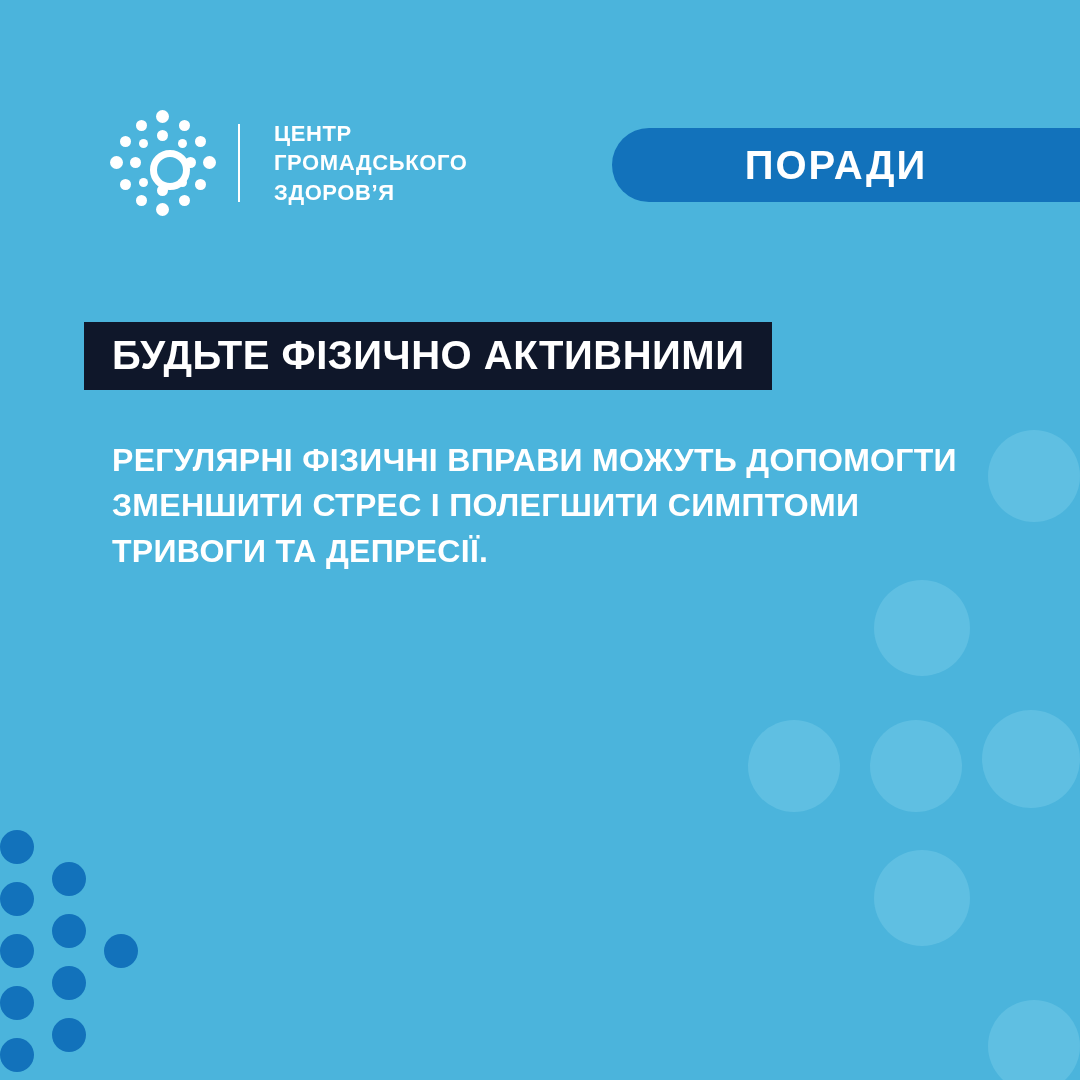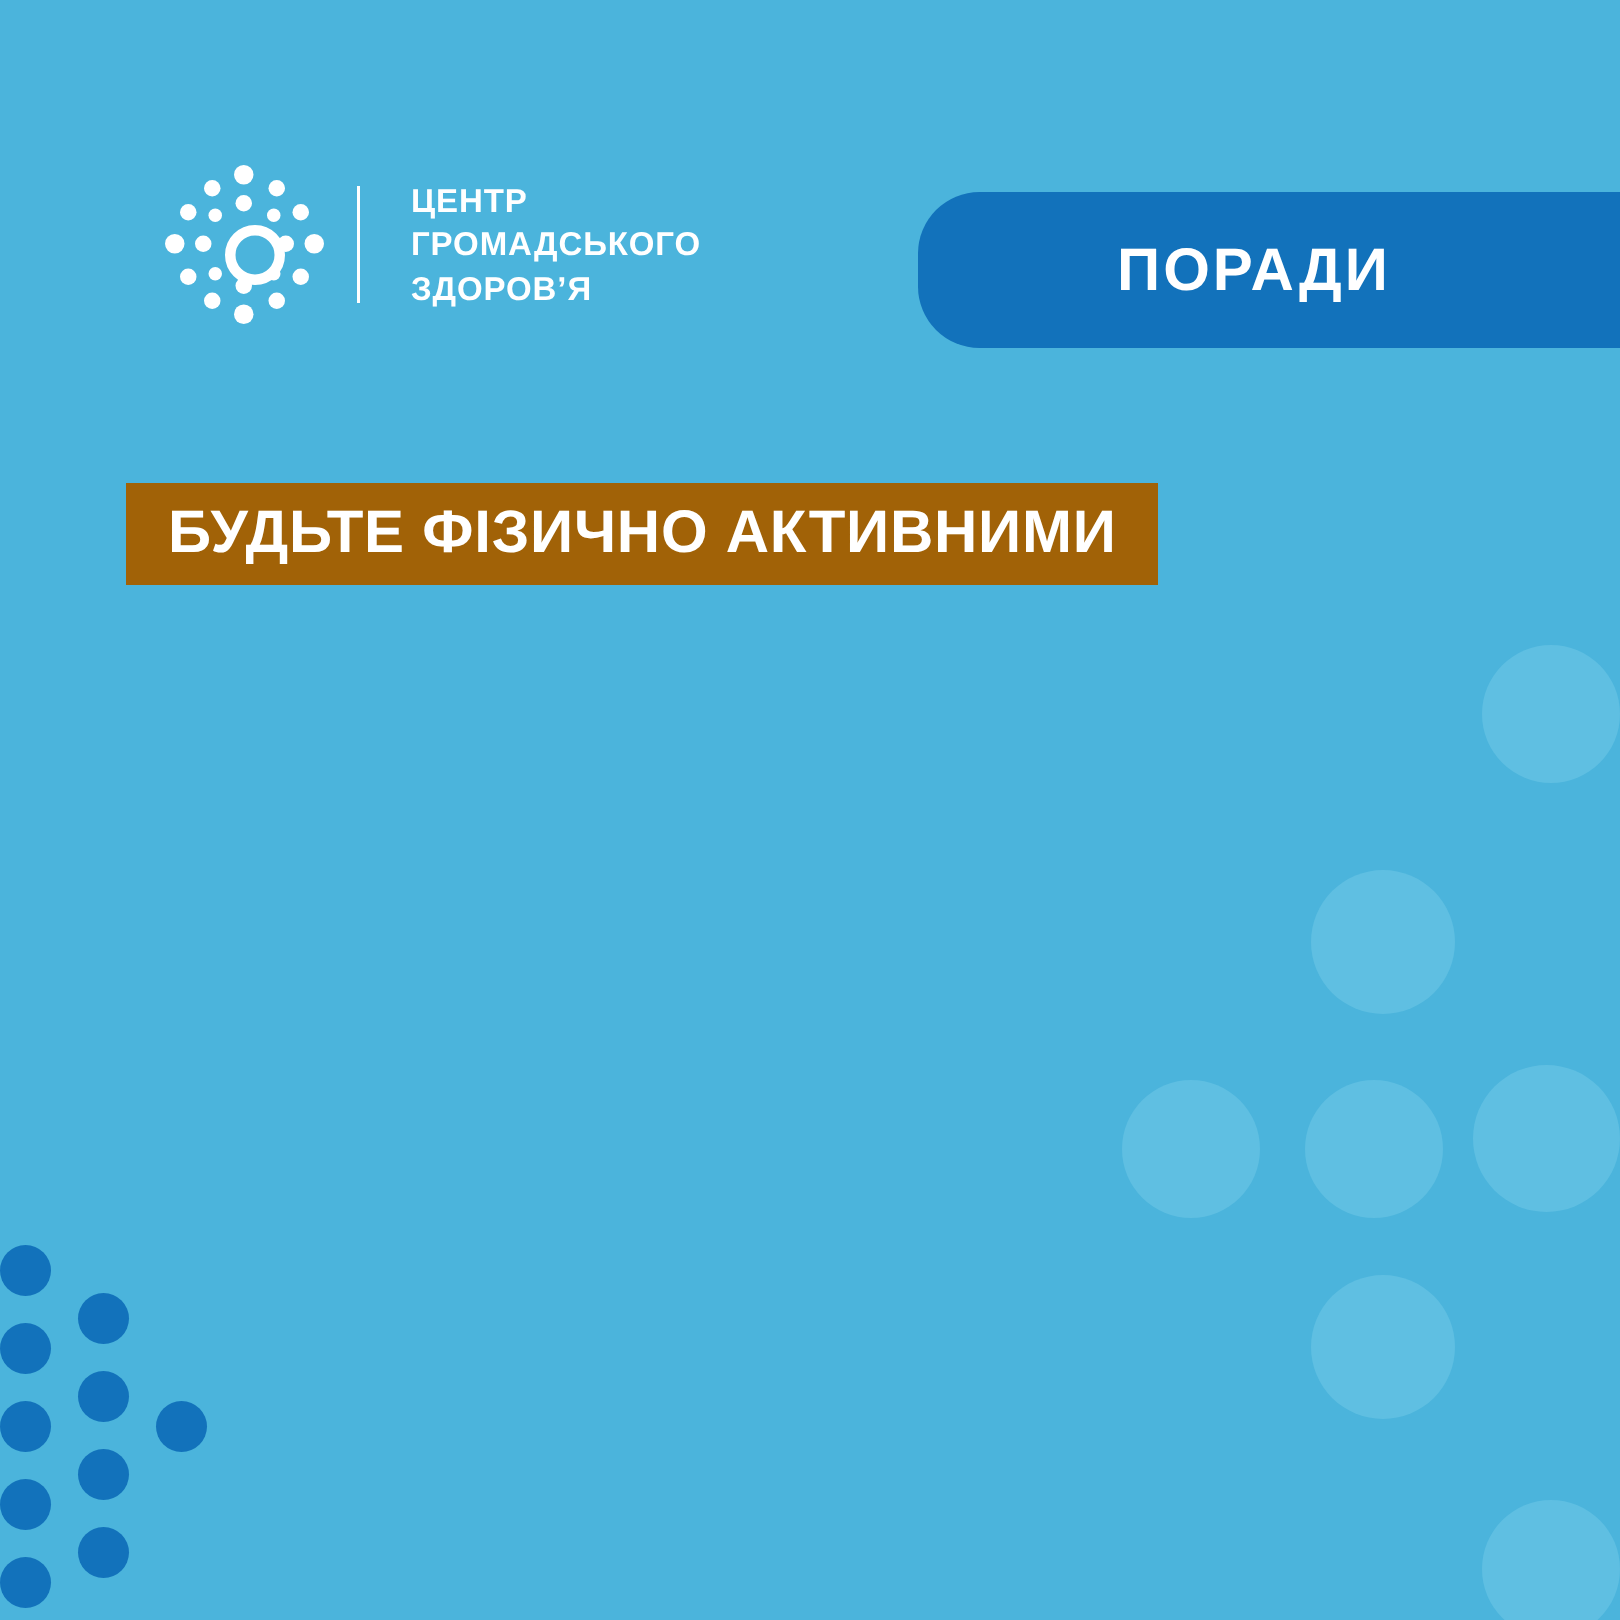--- a/index.html
+++ b/index.html
@@ -89,21 +89,21 @@
     line-height: 1.33;
     text-transform: uppercase;
     margin-left: 12px;
   }
 
   .badge-tips {
     position: absolute;
     right: 0;
     top: 128px;
     min-width: 468px;
-    height: 104px;
+    height: 74px;
     background: #1272BB;
     border-top-left-radius: 41px;
     border-bottom-left-radius: 41px;
     display: flex;
     align-items: center;
     justify-content: center;
     padding: 0 60px 0 40px;
     box-sizing: border-box;
   }
   .badge-tips .label {
@@ -112,21 +112,21 @@
     font-size: 40px;
     letter-spacing: 2px;
     text-transform: uppercase;
   }
 
   
   .headline {
     position: absolute;
     left: 84px;
     top: 322px;
-    background: #a16207;
+    background: #0f172a;
     padding: 13px 28px 15px 28px;
     display: inline-block;
   }
   .headline span {
     color: #ffffff;
     font-weight: bold;
     font-size: 40px;
     letter-spacing: 0.5px;
     text-transform: uppercase;
     line-height: 1;
@@ -208,14 +208,15 @@
   </div>
 
   <div class="badge-tips">
     <span class="label">ПОРАДИ</span>
   </div>
 
   <div class="headline">
     <span>БУДЬТЕ ФІЗИЧНО АКТИВНИМИ</span>
   </div>
 
+  <div class="body-copy">РЕГУЛЯРНІ ФІЗИЧНІ ВПРАВИ МОЖУТЬ ДОПОМОГТИ ЗМЕНШИТИ СТРЕС І ПОЛЕГШИТИ СИМПТОМИ ТРИВОГИ ТА ДЕПРЕСІЇ.</div>
 
 </div>
 
 </body></html>

